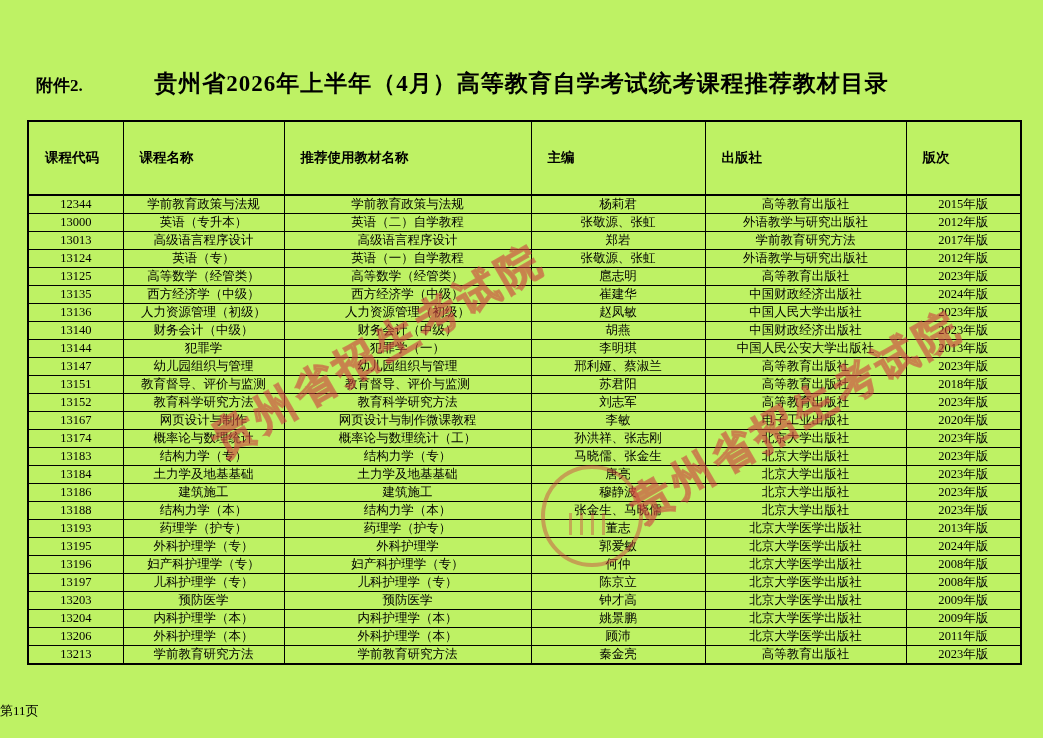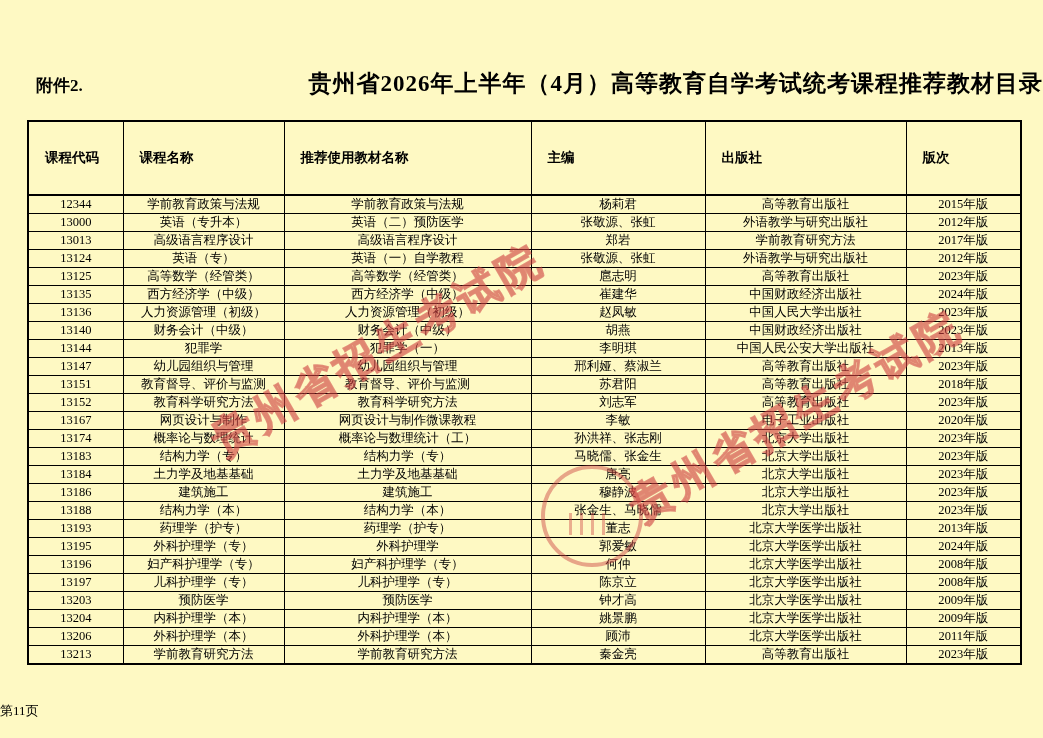--- a/index.html
+++ b/index.html
@@ -1,30 +1,30 @@
 <!DOCTYPE html>
 <html><head>
 <meta charset="utf-8">
 <style>
   html,body{margin:0;padding:0;background:#ffffff;}
   .page{
     position:relative;
     width:1043px;height:738px;
-    background:#fef9c3;
+    background:#bef264;
     overflow:hidden;
     font-family:"Liberation Serif","DejaVu Serif",serif;
     color:#000;
   }
   .attachment-label{
     position:absolute;left:36px;top:74px;
     font-size:17px;font-weight:bold;white-space:nowrap;
   }
   .page-title{
     position:absolute;left:0;top:68px;width:100%;
-    margin:0;text-align:right;
+    margin:0;text-align:center;
     font-size:23px;font-weight:bold;letter-spacing:1px;
     white-space:nowrap;
   }
   table.doc-table{
     position:absolute;left:27px;top:120px;
     width:993px;
     border-collapse:collapse;table-layout:fixed;
     z-index:1;
   }
   table.doc-table, table.doc-table th, table.doc-table td{
@@ -118,21 +118,21 @@
           <td>12344</td>
           <td>学前教育政策与法规</td>
           <td>学前教育政策与法规</td>
           <td>杨莉君</td>
           <td>高等教育出版社</td>
           <td>2015年版</td>
         </tr>
         <tr>
           <td>13000</td>
           <td>英语（专升本）</td>
-          <td>英语（二）预防医学</td>
+          <td>英语（二）自学教程</td>
           <td>张敬源、张虹</td>
           <td>外语教学与研究出版社</td>
           <td>2012年版</td>
         </tr>
         <tr>
           <td>13013</td>
           <td>高级语言程序设计</td>
           <td>高级语言程序设计</td>
           <td>郑岩</td>
           <td>学前教育研究方法</td>

